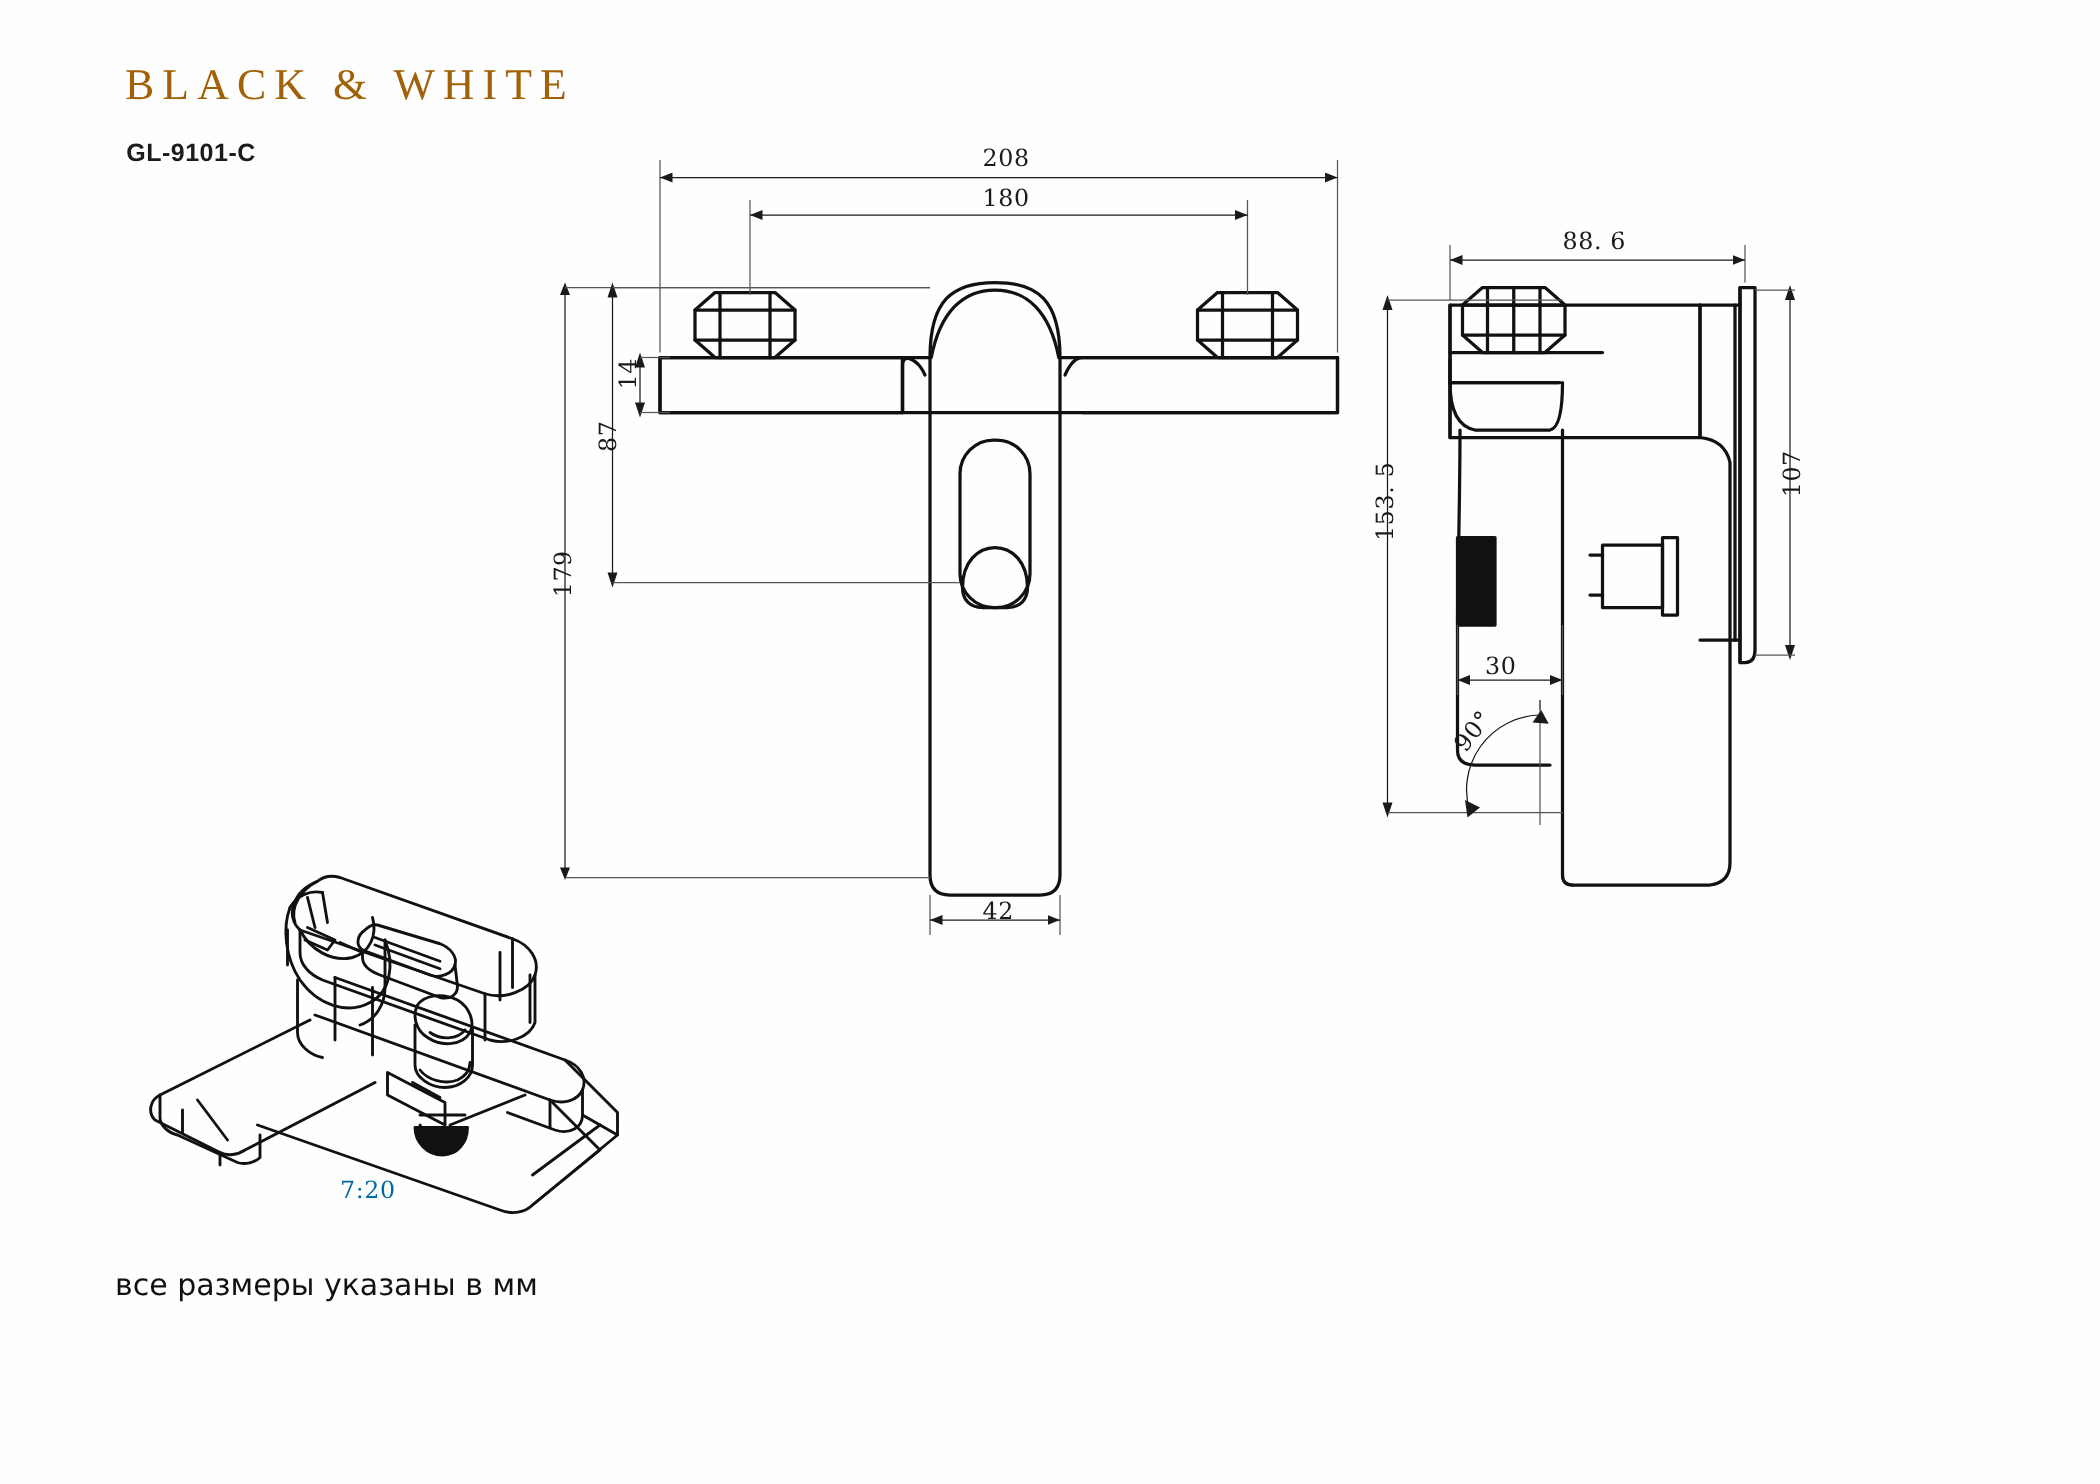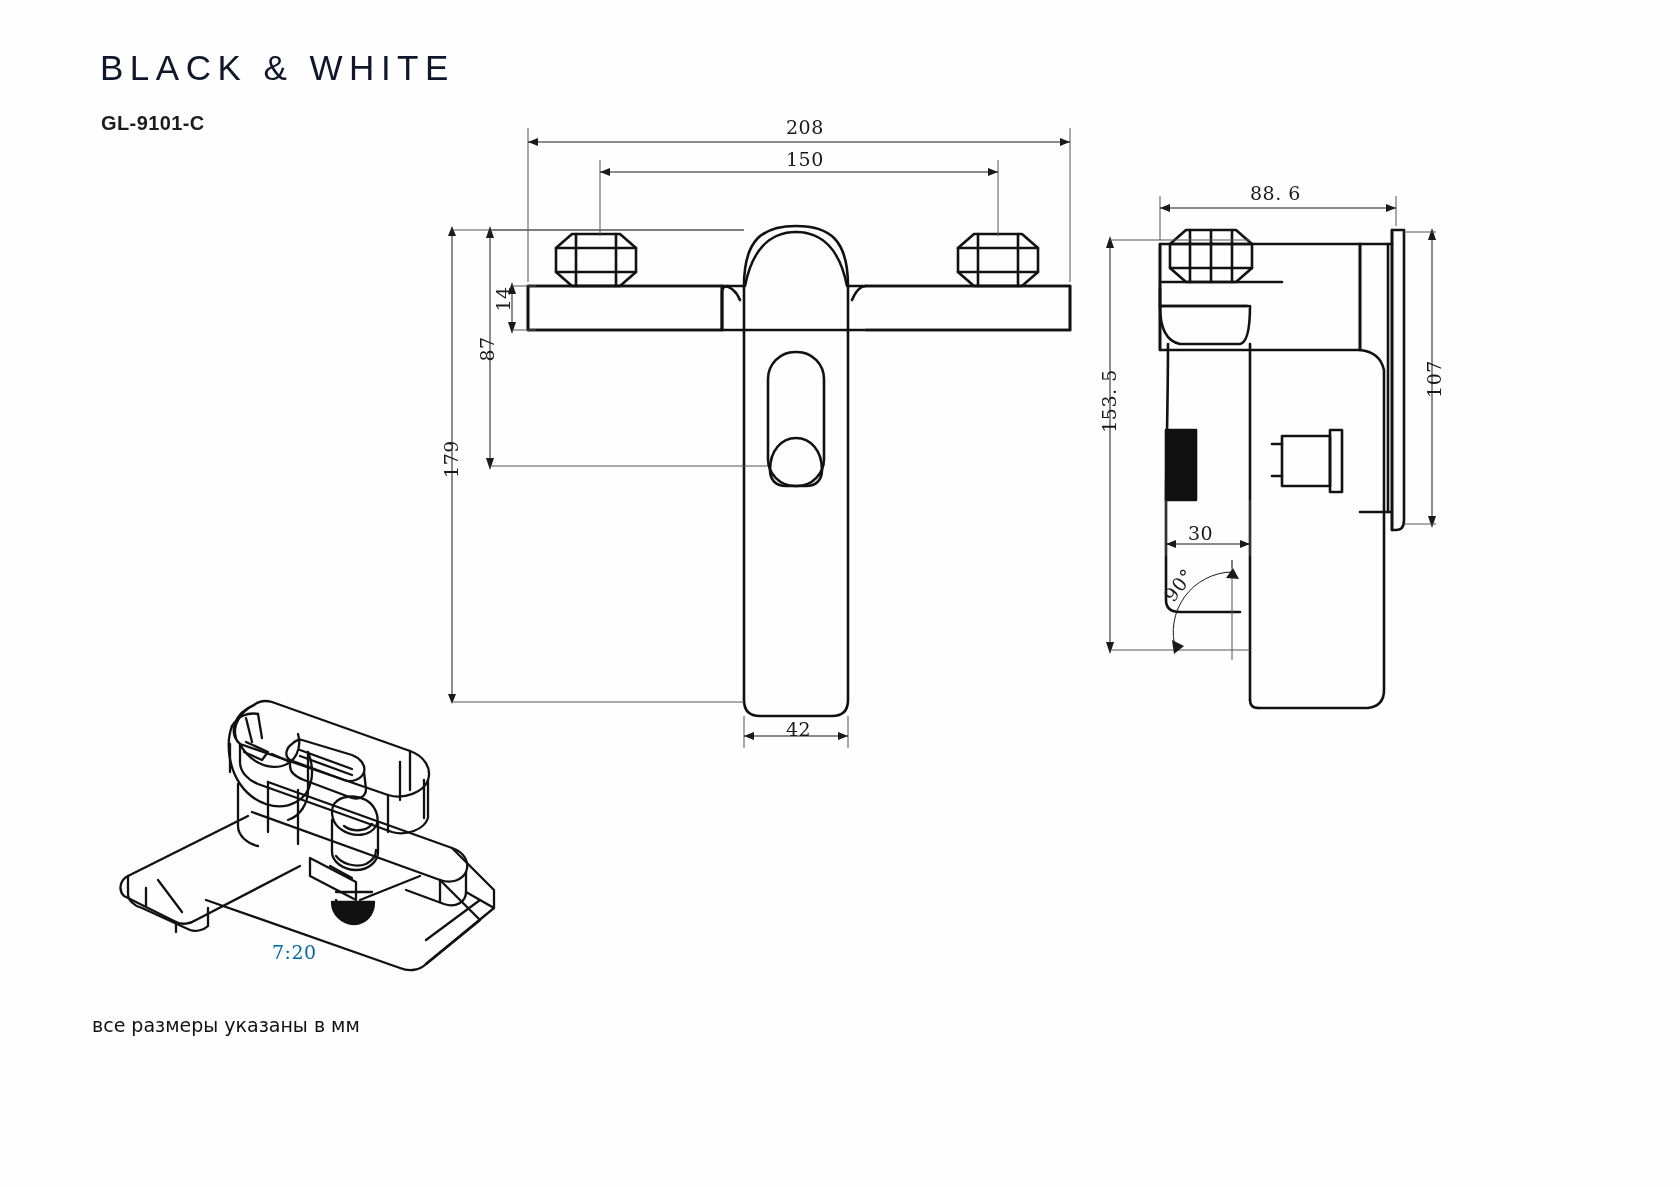--- a/index.html
+++ b/index.html
@@ -18,44 +18,44 @@
     position: absolute;
     inset: 0;
     background: #fefefe;
   }
 
   
   #brand-logo {
     position: absolute;
     left: 100px;
     top: 48px;
-    font-family: Liberation Sans, sans-serif;
+    font-family: Liberation Serif, serif;
     font-size: 35px;
     font-weight: 300;
     letter-spacing: 6.5px;
-    color: #0f172a;
+    color: #a16207;
     white-space: nowrap;
   }
   #model-code {
     position: absolute;
     left: 101px;
     top: 112px;
     font-family: "Liberation Sans", sans-serif;
     font-size: 20px;
     font-weight: 700;
     letter-spacing: 0.4px;
     color: #1c1c1c;
     white-space: nowrap;
   }
   #footer-note {
     position: absolute;
     left: 92px;
     top: 1014px;
     font-family: "DejaVu Sans", sans-serif;
-    font-size: 19px;
+    font-size: 24px;
     color: #111111;
     white-space: nowrap;
   }
   #scale-label {
     position: absolute;
     left: 272px;
     top: 941px;
     font-family: "DejaVu Serif", serif;
     font-size: 19px;
     color: #0369a1;
@@ -367,21 +367,21 @@
 
       <path d="M246,742 L268,752 L262,760 L244,752"></path>
       <path d="M272,754 L290,762"></path>
 
       <path d="M158,880 L182,912"></path>
       <path d="M146,888 L146,906"></path>
     </g>
   </svg>
 
   <div class="dim" style="left:786px; top:116px;text-align:right;">208</div>
-  <div class="dim" style="left:786px; top:148px;">150</div>
+  <div class="dim" style="left:786px; top:148px;">180</div>
   <div class="dim vert" style="left:432px; top:448px;">179</div>
   <div class="dim vert" style="left:474px; top:338px;">87</div>
   <div class="dim vert" style="left:490px; top:288px;">14</div>
   <div class="dim" style="left:786px; top:718px;">42</div>
 
   <div class="dim" style="left:1250px; top:182px;">88. 6</div>
   <div class="dim vert" style="left:1077px; top:390px;">153. 5</div>
   <div class="dim vert" style="left:1415px; top:368px;">107</div>
   <div class="dim" style="left:1188px; top:522px;text-align:center;">30</div>
   <div class="dim" style="left:1161px; top:574px; transform:rotate(-52deg);">90°</div>

